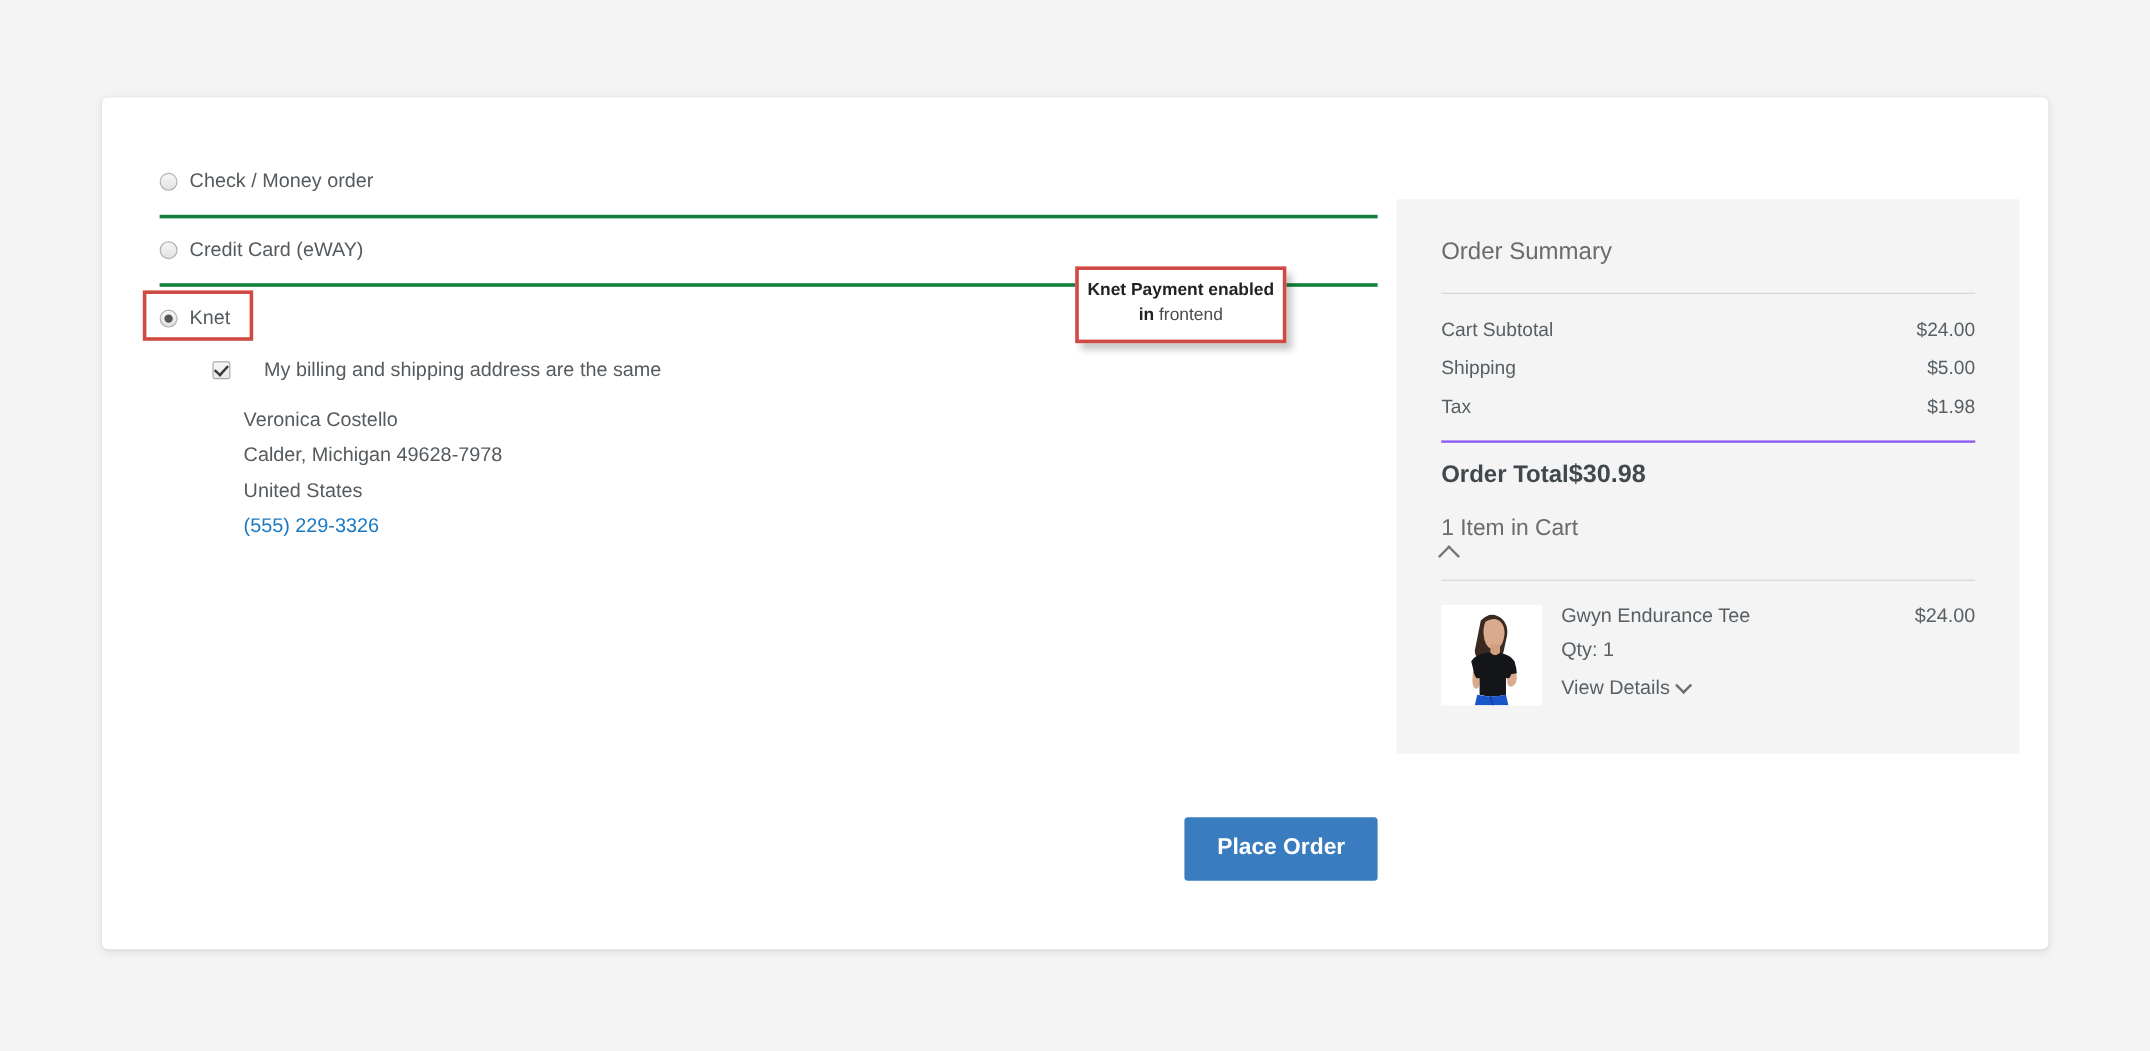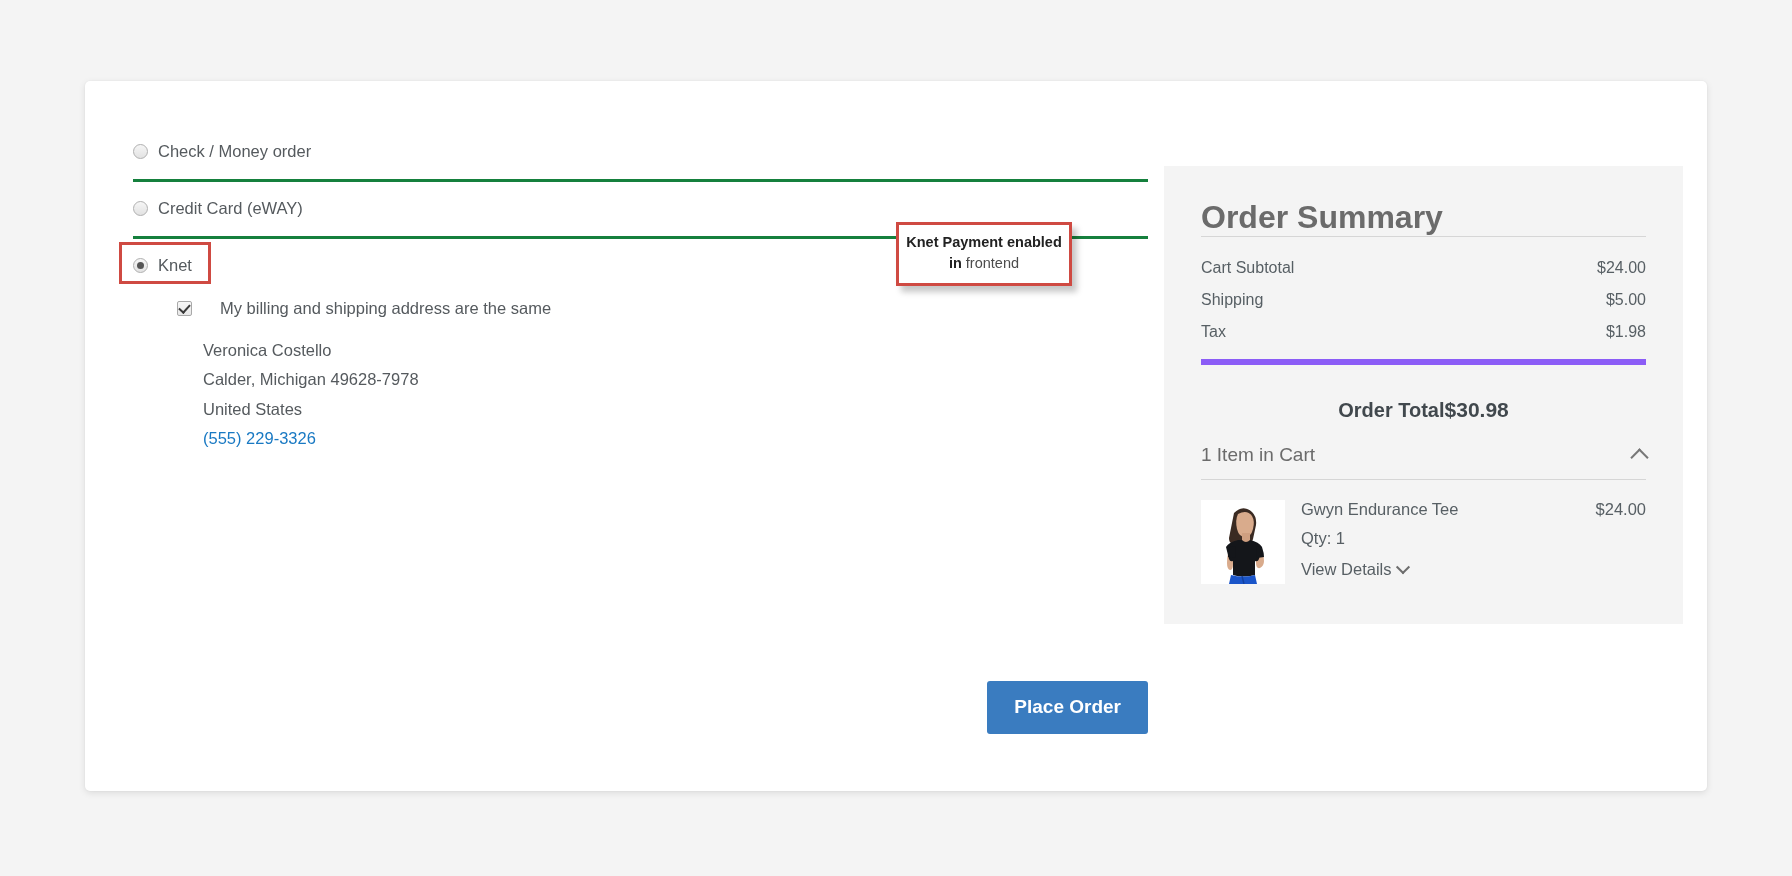--- a/index.html
+++ b/index.html
@@ -197,24 +197,25 @@
   .summary {
     position: absolute;
     left: 1079px;
     top: 85px;
     width: 519px;
     background: #f4f4f4;
     padding: 32px 37px 40px;
   }
 
   .summary-title {
-    font-size: 32px;
-    font-weight: 700;
+    font-size: 20px;
+    font-weight: 400;
     color: #6b6b6b;
     line-height: 1.2;
+    margin-bottom: 22px;
   }
 
   .totals {
     border-top: 1px solid #d6d6d6;
     padding-top: 15px;
   }
 
   .total-row {
     display: flex;
     justify-content: space-between;
@@ -228,47 +229,47 @@
 
   .shipping-note {
     font-size: 15.5px;
     color: #575f64;
     margin: -4px 0 4px 0;
     line-height: 1.5;
   }
 
   .grand-total {
     display: flex;
-    justify-content: center;
+    justify-content: flex-start;
     align-items: baseline;
-    border-top: 6px solid #8b5cf6;
+    border-top: 2px solid #8b5cf6;
     margin-top: 11px;
-    padding-top: 33px;
+    padding-top: 15px;
     padding-bottom: 10px;
   }
   .grand-total .label {
     font-size: 20px;
     font-weight: 700;
     color: #41484d;
   }
   .grand-total .value {
     font-size: 21px;
     font-weight: 700;
     color: #41484d;
   }
 
   
   .cart-block { margin-top: 12px; }
 
   .cart-toggle {
     display: flex;
     justify-content: space-between;
-    align-items: center;
     cursor: pointer;
     padding-bottom: 13px;
+    flex-direction: column;
   }
   .cart-toggle-label {
     font-size: 19px;
     font-weight: 300;
     color: #6b6b6b;
   }
   .chev-up {
     width: 13px; height: 13px;
     border: solid #777;
     border-width: 2px 2px 0 0;

